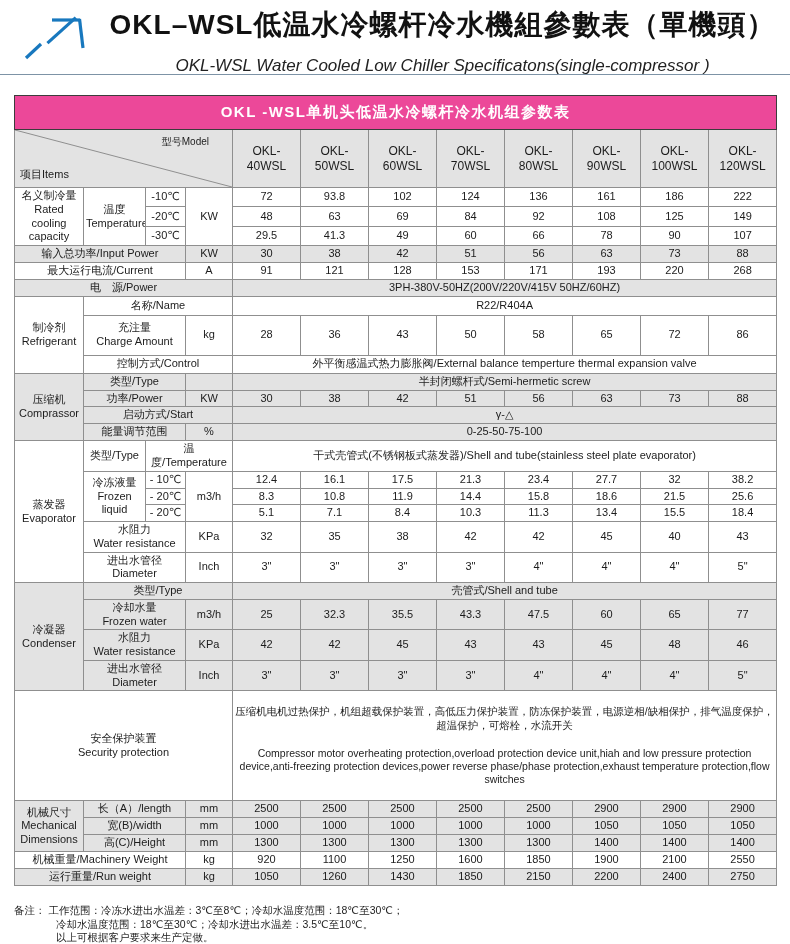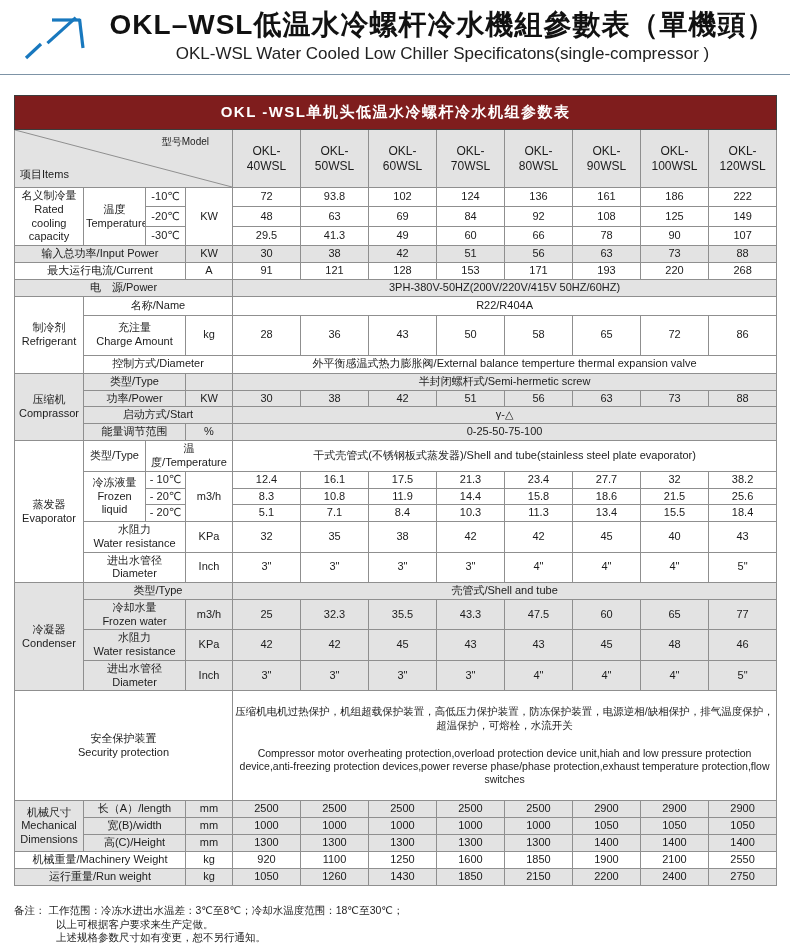--- a/index.html
+++ b/index.html
@@ -5,34 +5,34 @@
   html,body{margin:0;padding:0;}
   body{
     width:790px;height:944px;background:#ffffff;position:relative;overflow:hidden;
     font-family:"Liberation Sans","DejaVu Sans",sans-serif;color:#1d1d1d;
     -webkit-font-smoothing:antialiased;
   }
   
   .hdr{position:relative;padding:10px 0 0 95px;height:64px;text-align:center;}
   .hdr .logo{position:absolute;left:24px;top:8px;}
   .title-zh{font-size:28px;font-weight:bold;letter-spacing:1px;line-height:1.1;color:#111;}
-  .title-en{font-size:17px;font-weight:400;margin-top:3px;color:#222;}
+  .title-en{font-size:17px;font-weight:400;margin-top:15px;color:#222;font-style:italic;}
   .rule{border-top:1px solid #7d93a6;margin-top:0px;}
   
   table.spec{
     border-collapse:collapse;table-layout:fixed;width:762px;margin:20px 0 0 14px;
     font-size:11px;color:#1c1c1c;border:1px solid #4a4a4a;
   }
   table.spec td{
     border:1px solid #8f8f8f;text-align:center;vertical-align:middle;
     padding:1px 2px;line-height:1.25;white-space:pre-line;overflow:hidden;
   }
   tr.gray td{background:#e3e3e3;}
   tr.banner td{
-    background:#7f1d1d;color:#ffffff;font-size:15px;font-weight:bold;
+    background:#ec4899;color:#ffffff;font-size:15px;font-weight:bold;
     letter-spacing:1.5px;border:1px solid #3c3c3c;
   }
   tr.mhead td{background:#e3e3e3;}
   tr.mhead td.v{font-size:12px;line-height:1.2;}
   td.corner{position:relative;padding:0;}
   td.corner .diag{position:absolute;left:0;top:0;width:100%;height:100%;}
   td.corner .c-items{position:absolute;left:5px;bottom:5px;font-size:11px;}
   td.corner .c-model{position:absolute;right:23px;top:6px;font-size:10px;}
   td.lt{text-align:left;padding:4px 7px;font-size:10.5px;line-height:1.55;}
   td.lt .sec-en{margin-top:2px;}
@@ -191,21 +191,21 @@
   <td class="v">28</td>
         <td class="v">36</td>
         <td class="v">43</td>
         <td class="v">50</td>
         <td class="v">58</td>
         <td class="v">65</td>
         <td class="v">72</td>
         <td class="v">86</td>
       </tr>
   <tr class="h18">
-    <td colspan="3">控制方式/Diameter</td>
+    <td colspan="3">控制方式/Control</td>
     <td colspan="8">外平衡感温式热力膨胀阀/External balance temperture thermal expansion valve</td>
   </tr>
 
   <tr class="gray h17">
     <td rowspan="4">压缩机
 Comprassor</td>
     <td colspan="2">类型/Type</td>
     <td></td>
     <td colspan="8">半封闭螺杆式/Semi-hermetic screw</td>
   </tr>
@@ -417,16 +417,17 @@
         <td class="v">2150</td>
         <td class="v">2200</td>
         <td class="v">2400</td>
         <td class="v">2750</td>
       </tr>
 </tbody>
   </table>
 
 <div class="notes">
   <div class="nline">备注：  工作范围：冷冻水进出水温差：3℃至8℃；冷却水温度范围：18℃至30℃；</div>
+  <div class="nline ind2">冷却水温度范围：18℃至30℃；冷却水进出水温差：3.5℃至10℃。</div>
   <div class="nline ind2">以上可根据客户要求来生产定做。</div>
   <div class="nline ind2">上述规格参数尺寸如有变更，恕不另行通知。</div>
 
 </div>
 
 </body></html>

